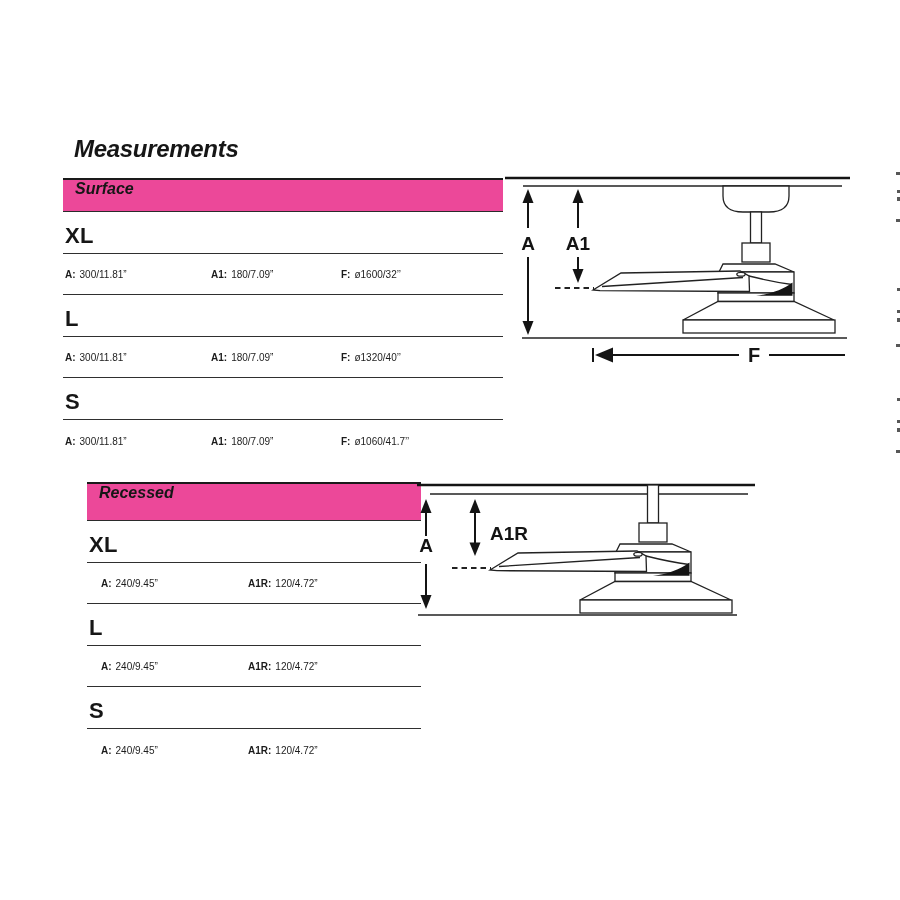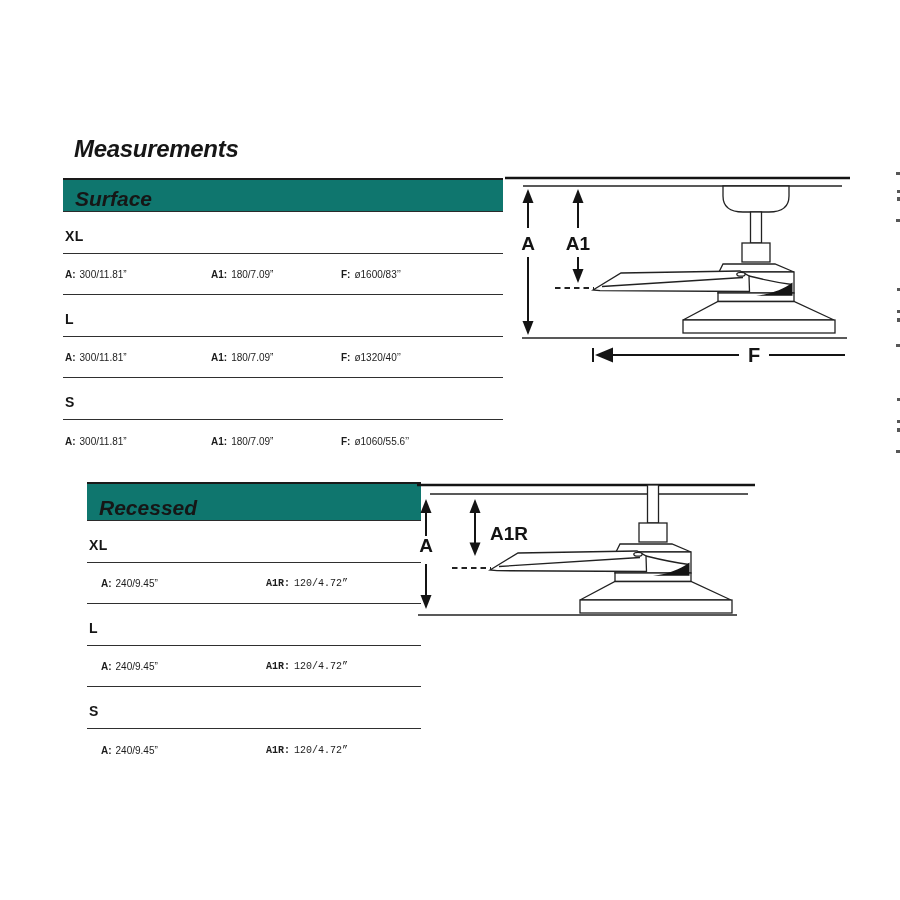--- a/index.html
+++ b/index.html
@@ -10,40 +10,40 @@
   
   .page-title{
     position:absolute;left:74px;top:135px;margin:0;
     font-style:italic;font-weight:bold;font-size:24px;letter-spacing:-.3px;color:#161616;
   }
   
   .tbl{position:absolute;left:63px;box-sizing:border-box;border-top:2px solid #1a1a1a;}
   .tbl-surface{top:178px;width:440px;}
   .tbl-recessed{top:482px;width:334px;margin-left:24px;}
   .band{
-    background:#0f766e;border-bottom:1.5px solid #2b2b2b;
-    display:flex;align-items:flex-end;box-sizing:border-box;padding-left:12px;
-    font-style:italic;font-weight:bold;font-size:21px;color:#161616;
+    background:#ec4899;border-bottom:1.5px solid #2b2b2b;
+    display:flex;align-items:flex-start;box-sizing:border-box;padding-left:12px;
+    font-style:italic;font-weight:bold;font-size:16px;color:#161616;
   }
   .tbl-surface .band{height:32px;}
   .tbl-recessed .band{height:37px;}
   .size-row{
     height:42px;border-bottom:1px solid #2f2f2f;box-sizing:border-box;
     display:flex;align-items:center;padding:7px 0 0 2px;
-    font-weight:bold;font-size:14px;color:#161616;letter-spacing:.3px;
+    font-weight:bold;font-size:22px;color:#161616;letter-spacing:.3px;
   }
   .spec-row{
     position:relative;height:41px;border-bottom:1px solid #2f2f2f;box-sizing:border-box;
     font-size:10px;color:#1c1c1c;
   }
   .spec-row.last{border-bottom:none;}
   .fld{position:absolute;top:50%;transform:translateY(-50%);white-space:nowrap;}
   .fld b{font-weight:bold;margin-right:4px;}
   .sf-a{left:2px;}  .sf-a1{left:148px;}  .sf-f{left:278px;}
-  .rf-a{left:14px;}  .rf-a1r{left:179px;font-family:Liberation Mono, monospace;}
+  .rf-a{left:14px;}  .rf-a1r{left:161px;}
   
   .diag{position:absolute;}
   .diag-surface{left:505px;top:170px;}
   .diag-recessed{left:410px;top:476px;}
   svg text{font-family:"Liberation Sans", sans-serif;font-weight:bold;fill:#141414;}
   
   .frag{position:absolute;background:#3a3a3a;opacity:.85;}
 </style>
 </head>
 <body>
@@ -56,39 +56,39 @@
     <div class="band">
       <span>Surface</span>
     </div>
 
     <div class="size-row">
       <span>XL</span>
     </div>
     <div class="spec-row">
       <span class="fld sf-a"><b>A:</b><span>300/11.81”</span></span>
       <span class="fld sf-a1"><b>A1:</b><span>180/7.09”</span></span>
-      <span class="fld sf-f"><b>F:</b><span>ø1600/83’’</span></span>
+      <span class="fld sf-f"><b>F:</b><span>ø1600/32’’</span></span>
     </div>
 
     <div class="size-row">
       <span>L</span>
     </div>
     <div class="spec-row">
       <span class="fld sf-a"><b>A:</b><span>300/11.81”</span></span>
       <span class="fld sf-a1"><b>A1:</b><span>180/7.09”</span></span>
       <span class="fld sf-f"><b>F:</b><span>ø1320/40’’</span></span>
     </div>
 
     <div class="size-row">
       <span>S</span>
     </div>
     <div class="spec-row last">
       <span class="fld sf-a"><b>A:</b><span>300/11.81”</span></span>
       <span class="fld sf-a1"><b>A1:</b><span>180/7.09”</span></span>
-      <span class="fld sf-f"><b>F:</b><span>ø1060/55.6’’</span></span>
+      <span class="fld sf-f"><b>F:</b><span>ø1060/41.7’’</span></span>
     </div>
   </section>
 
   <svg class="diag diag-surface" width="345" height="202" viewBox="0 0 345 202">
 
     <line x1="0" y1="8" x2="345" y2="8" stroke="#141414" stroke-width="2.6"></line>
     <line x1="18" y1="16" x2="337" y2="16" stroke="#222" stroke-width="1.3"></line>
 
     <path d="M218,16 L218,26 Q218,42 238,42 L264,42 Q284,42 284,26 L284,16 Z" fill="#fff" stroke="#222" stroke-width="1.3"></path>
 

